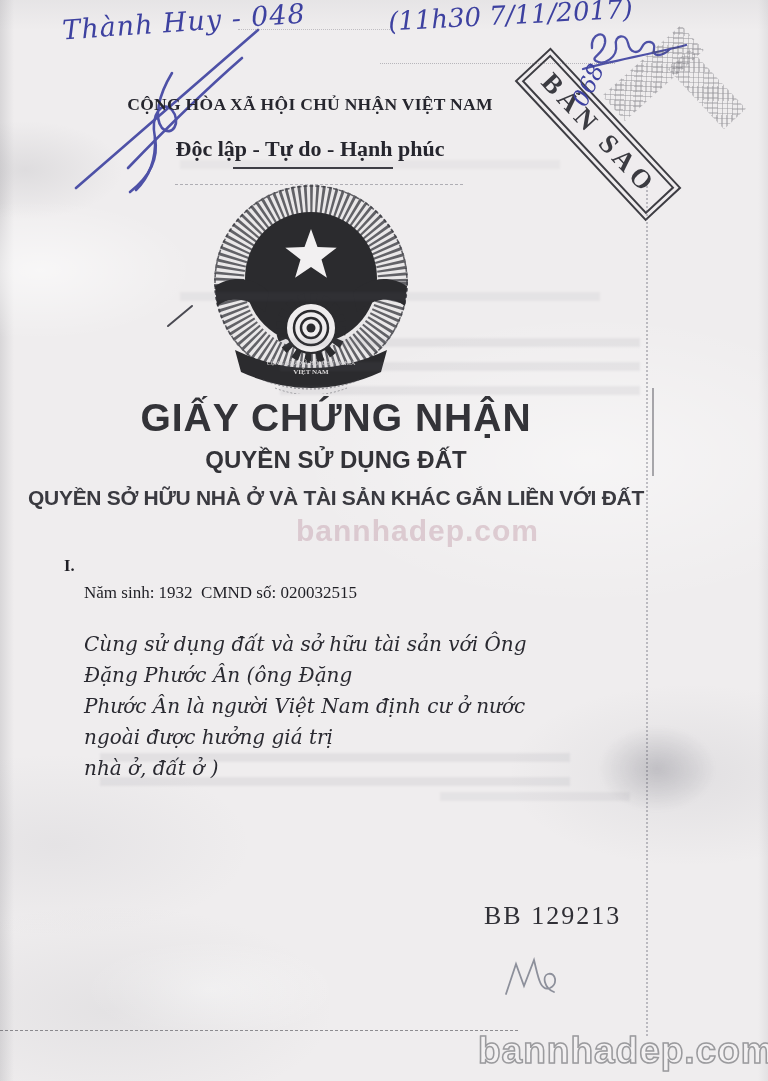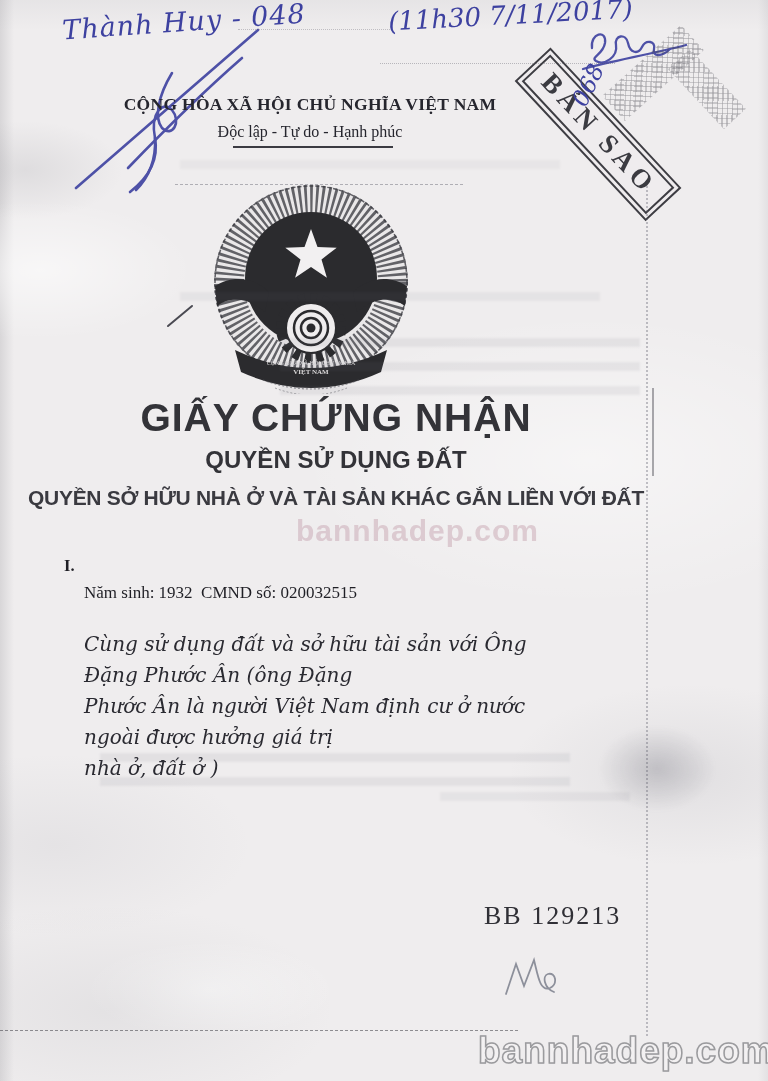--- a/index.html
+++ b/index.html
@@ -25,21 +25,21 @@
   }
   .hand{ color:#3d41a0; font-family:"DejaVu Serif", serif; font-style:italic; position:absolute; white-space:nowrap; }
   .note-tl{ left:62px; top:6px; font-size:27px; letter-spacing:1px; transform:rotate(-4deg); }
   .note-tr{ left:388px; top:0px; font-size:26px; transform:rotate(-3deg); }
   .copy-no{ left:566px; top:72px; font-size:23px; transform:rotate(-64deg); }
 
   svg.overlay{ position:absolute; pointer-events:none; }
 
   .header{ position:absolute; left:60px; top:94px; width:500px; text-align:center; color:#26262e; }
   .header .country{ font-weight:700; font-size:17.5px; letter-spacing:.3px; }
-  .header .motto{ font-weight:400; font-size:16px; margin-top:8px; }
+  .header .motto{ font-weight:700; font-size:22px; margin-top:21px; }
   .header .rule{ width:160px; height:2px; background:#3b3b42; margin:5px auto 0; transform:translateX(3px); }
 
   .hatch{ position:absolute; opacity:.5; pointer-events:none;
     background:
       repeating-linear-gradient(45deg, rgba(70,70,78,.55) 0 1.5px, transparent 1.5px 5px),
       repeating-linear-gradient(-45deg, rgba(70,70,78,.45) 0 1.5px, transparent 1.5px 5px);
   }
   .hatch1{ left:600px; top:56px; width:106px; height:34px; transform:rotate(-42deg); }
   .hatch2{ left:666px; top:74px; width:82px; height:30px; transform:rotate(47deg); }
 
@@ -105,21 +105,21 @@
 
   <div class="hand note-tr">(11h30 7/11/2017)</div>
   <svg class="overlay" style="left:580px;top:16px;" width="115" height="58" viewBox="0 0 115 58">
     <g fill="none" stroke="#3d41a0" stroke-width="2.3" stroke-linecap="round" opacity=".9">
       <path d="M12,32 C10,17 27,13 25,27 C23,39 10,41 16,45 C24,50 38,41 36,29 C34,19 46,17 48,27 C50,37 58,39 62,31 C66,23 76,25 74,33 C72,41 82,41 90,33"></path>
       <path d="M3,53 C32,45 72,38 106,29"></path>
     </g>
   </svg>
 
   <div class="header">
-    <div class="country">CỘNG HÒA XÃ HỘI CHỦ NGHĨA VIỆT NAM</div>
+    <div class="country">CỘNG HÒA XÃ HỘI CHỦ NHẬN VIỆT NAM</div>
     <div class="motto">Độc lập - Tự do - Hạnh phúc</div>
     <div class="rule"></div>
   </div>
 
   <div class="hatch hatch1"></div>
   <div class="hatch hatch2"></div>
   <div class="stamp-wrap">
     <div class="stamp-outer">
       <div class="stamp-inner">BẢN SAO</div>
     </div>

